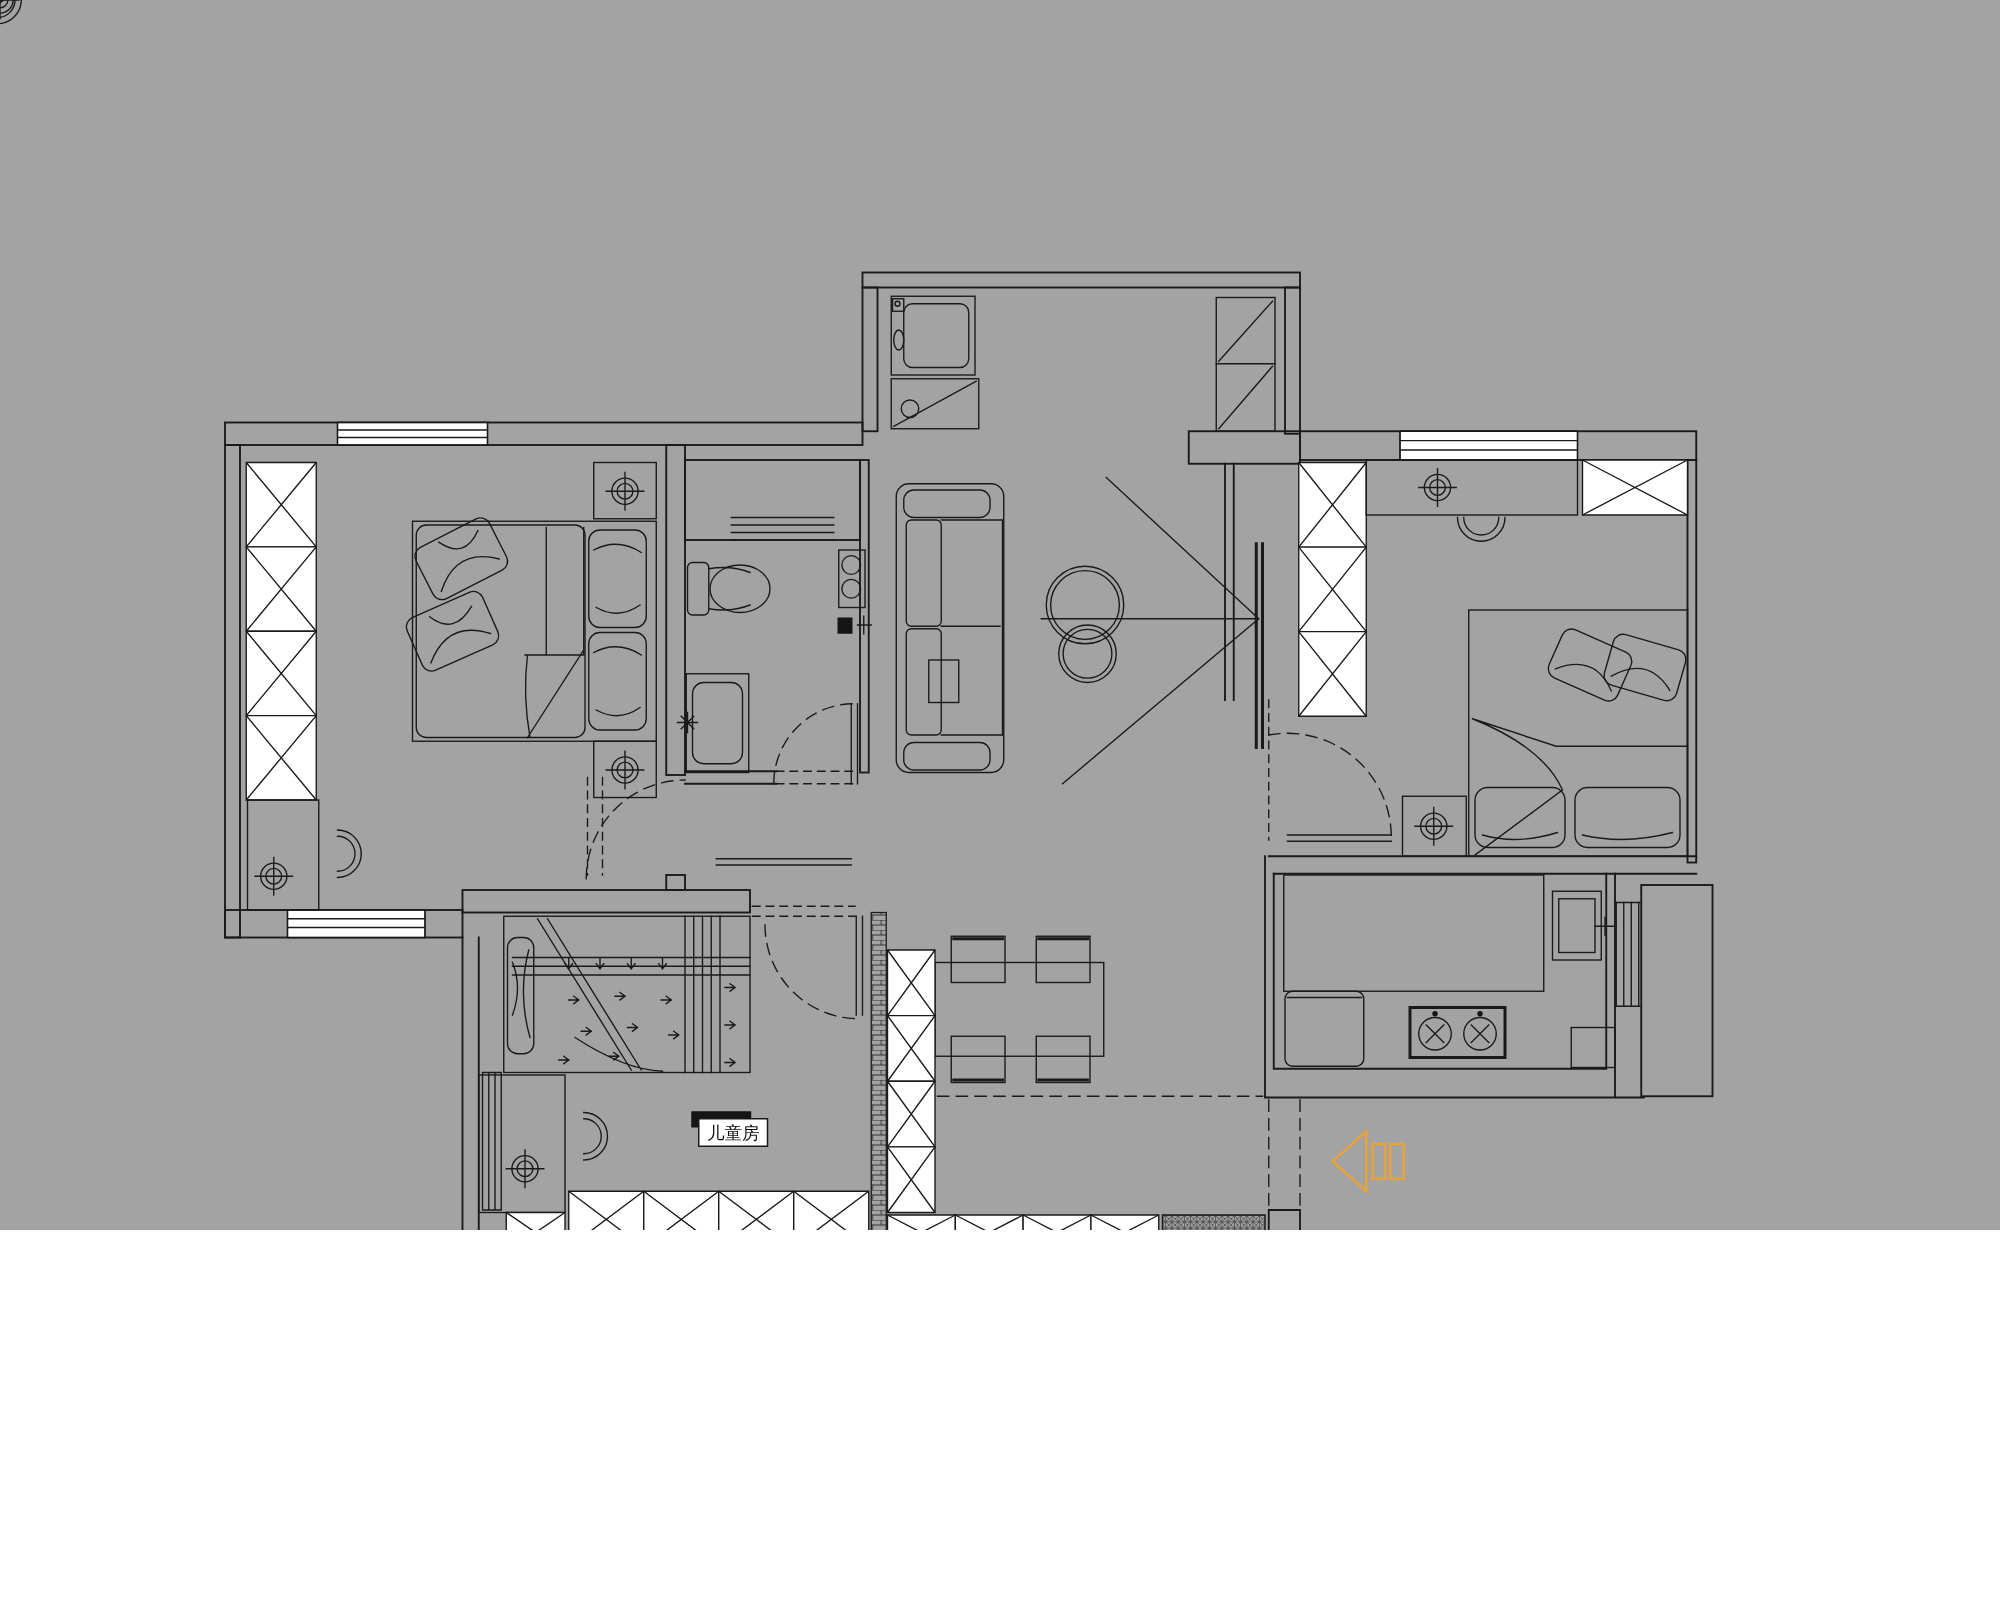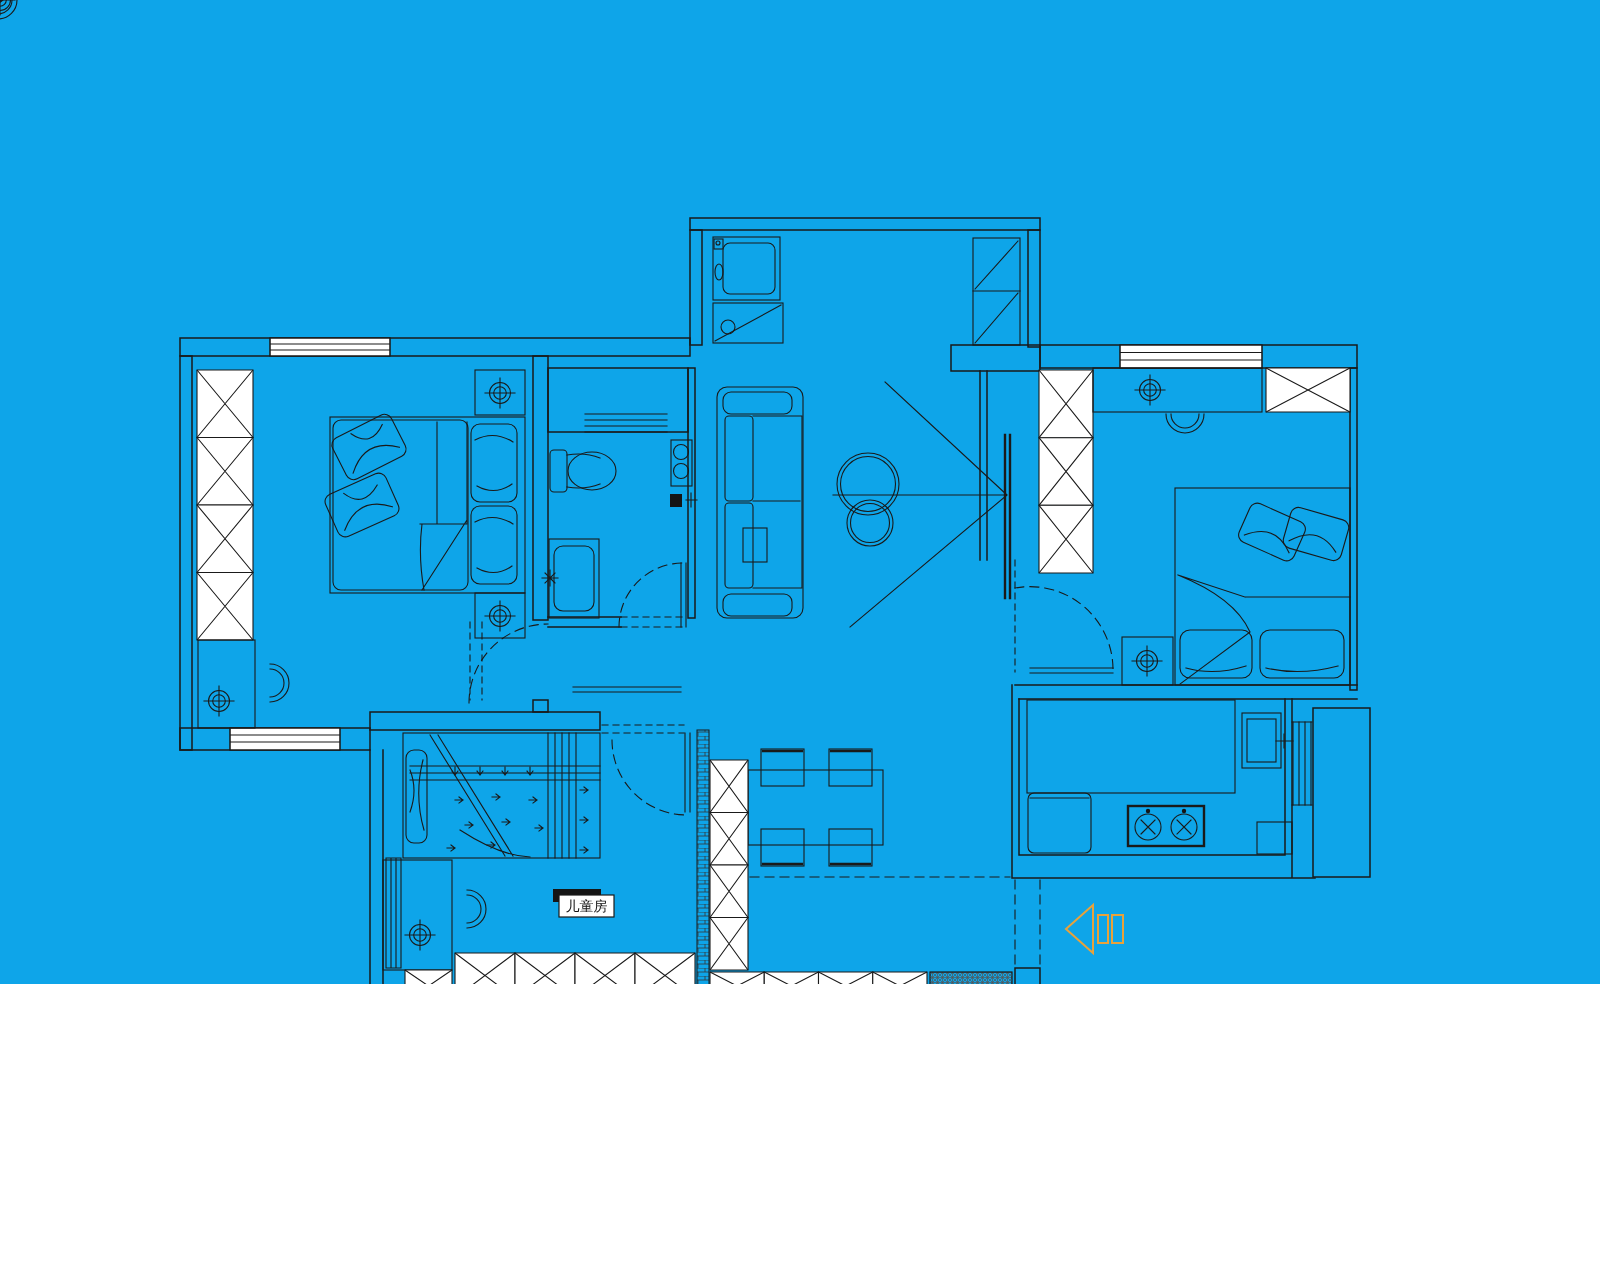--- a/index.html
+++ b/index.html
@@ -1,16 +1,16 @@
 <!DOCTYPE html>
 <html><head>
 <meta charset="utf-8">
 <style>
   html,body{margin:0;padding:0;background:#fff;}
-  #stage{position:relative;width:1600px;height:984px;background:#0ea5e9;overflow:hidden;
+  #stage{position:relative;width:1600px;height:984px;background:#a3a3a3;overflow:hidden;
          font-family:"DejaVu Sans",sans-serif;}
   svg{position:absolute;left:0;top:0;}
   .s{stroke:#1a1a1a;fill:none;stroke-width:1.1;stroke-linecap:square;}
   .w{stroke-width:1.5;}
   .th{stroke-width:2.4;}
   .d{stroke-dasharray:9 6;}
   .d2{stroke-dasharray:6 5;}
   .vx{vector-effect:non-scaling-stroke;stroke:#1a1a1a;fill:#fff;stroke-width:1.1;}
   .vxl{vector-effect:non-scaling-stroke;stroke:#1a1a1a;fill:none;stroke-width:1.1;}
   .wh{fill:#fff;stroke:#1a1a1a;}

